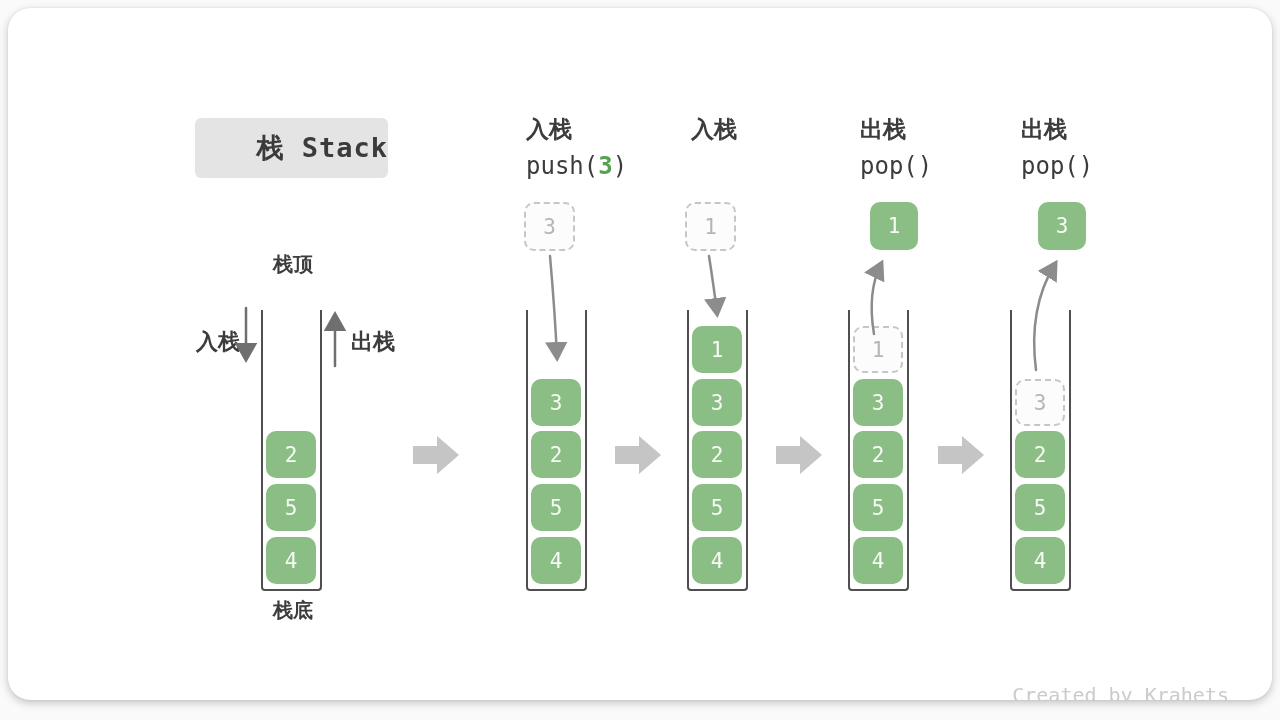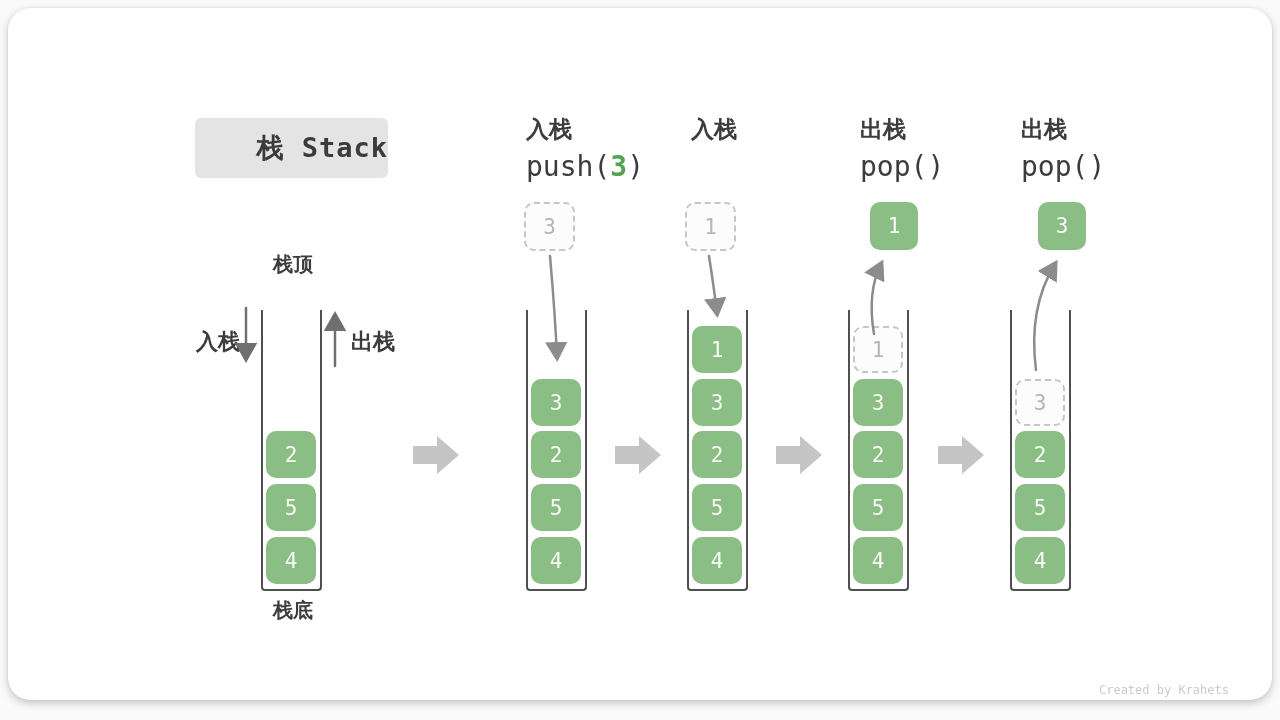--- a/index.html
+++ b/index.html
@@ -20,21 +20,21 @@
     font-size:27px; font-weight:700; color:#3b3b3b; letter-spacing:1px;
   }
 
   .cjk-label {
     font-size:20px; font-weight:700; color:#3c3c3c; text-align:center;
   }
 
   .col-header { top:103px; line-height:37px; }
   .col-header .op { font-size:23px; font-weight:700; color:#3c3c3c; }
   .col-header .code {
-    font-family:"DejaVu Sans Mono", monospace; font-size:28px; color:#3c3c3c;
+    font-family:"DejaVu Sans Mono", monospace; font-size:24px; color:#3c3c3c;
   }
   .col-header .code .arg { color:#56a152; font-weight:700; }
 
   .stack-container {
     top:302px; width:61px; height:281px;
     border-left:2px solid #4f4f4f; border-right:2px solid #4f4f4f;
     border-bottom:2px solid #4f4f4f;
     border-bottom-left-radius:4px; border-bottom-right-radius:4px;
     background:#ffffff;
   }
@@ -57,21 +57,21 @@
   .popped-box {
     width:48px; height:48px; border-radius:10px;
     background:#8bbe84; color:#f7faf5;
     font-family:"DejaVu Sans Mono", monospace; font-size:21px;
     display:flex; align-items:center; justify-content:center;
   }
 
   .watermark {
     top:675px; right:43px;
     font-family:"DejaVu Sans Mono", monospace;
-    font-size:12px; color:#cbcbcb;
+    font-size:20px; color:#cbcbcb;
   }
   svg.overlay { position:absolute; left:0; top:0; pointer-events:none; }
 </style>
 </head>
 <body>
 
 <div class="card">
 
   <div class="abs title-box">
     <span>栈 Stack</span>

